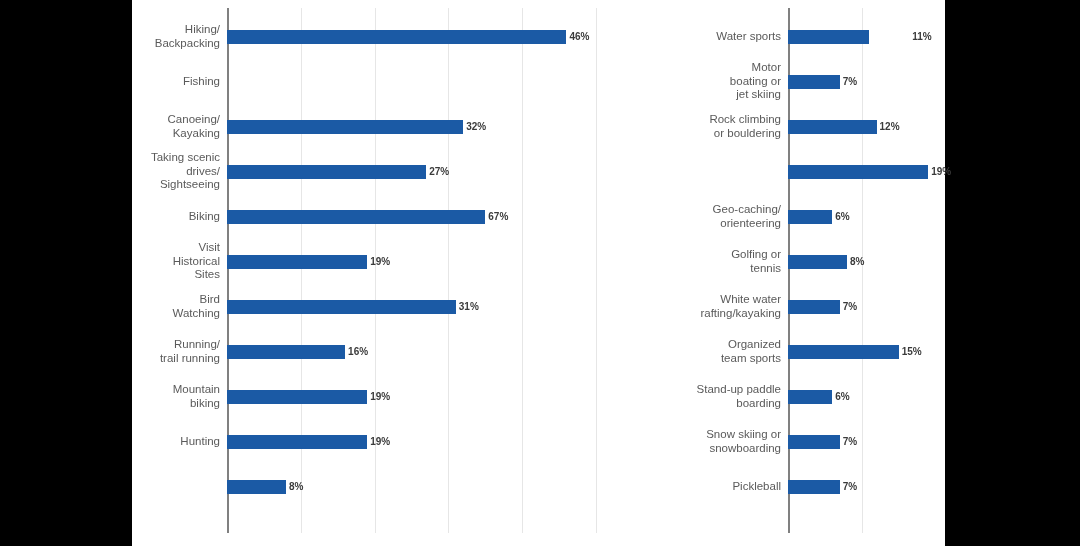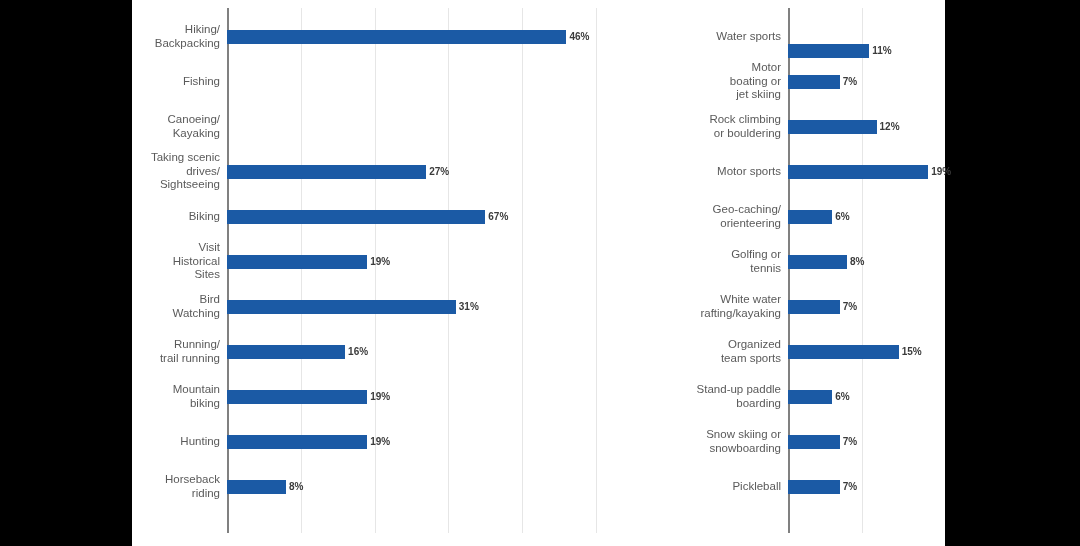--- a/index.html
+++ b/index.html
@@ -129,37 +129,39 @@
         <div class="cat" style="top: 231px;">Visit
 Historical
 Sites</div>
         <div class="cat" style="top: 276px;">Bird
 Watching</div>
         <div class="cat" style="top: 321px;">Running/
 trail running</div>
         <div class="cat" style="top: 366px;">Mountain
 biking</div>
         <div class="cat" style="top: 411px;">Hunting</div>
-        <div class="cat" style="top: 456px;">Horseback
-riding</div>
       </div>
     <div class="plot" id="plot-left">
       <div class="gridlines">
           <div class="gridline" style="left: 73.8px;"></div>
           <div class="gridline" style="left: 147.6px;"></div>
           <div class="gridline" style="left: 221.4px;"></div>
           <div class="gridline" style="left: 295.2px;"></div>
           <div class="gridline" style="left: 369px;"></div>
         </div>
       <div class="axis-line"></div>
       <div class="rows">
           <div class="row" style="top: 6px;">
             <div class="bar" style="width: 339.48px; background: rgb(27, 90, 165);"></div>
             <span class="bar-value">46%</span>
           </div>
+          <div class="row" style="top: 96px;">
+            <div class="bar" style="width: 236.16px; background: rgb(27, 90, 165);"></div>
+            <span class="bar-value">32%</span>
+          </div>
           <div class="row" style="top: 141px;">
             <div class="bar" style="width: 199.26px; background: rgb(27, 90, 165);"></div>
             <span class="bar-value">27%</span>
           </div>
           <div class="row" style="top: 186px;">
             <div class="bar" style="width: 258.3px; background: rgb(27, 90, 165);"></div>
             <span class="bar-value">67%</span>
           </div>
           <div class="row" style="top: 231px;">
             <div class="bar" style="width: 140.22px; background: rgb(27, 90, 165);"></div>
@@ -190,42 +192,41 @@
   </div>
 
   <div class="panel" id="panel-right">
     <div class="cat-labels" id="cats-right">
         <div class="cat" style="top: 6px;">Water sports</div>
         <div class="cat" style="top: 51px;">Motor
 boating or
 jet skiing</div>
         <div class="cat" style="top: 96px;">Rock climbing
 or bouldering</div>
-        <div class="cat" style="top: 141px;">Motor sports</div>
         <div class="cat" style="top: 186px;">Geo-caching/
 orienteering</div>
         <div class="cat" style="top: 231px;">Golfing or
 tennis</div>
         <div class="cat" style="top: 276px;">White water
 rafting/kayaking</div>
         <div class="cat" style="top: 321px;">Organized
 team sports</div>
         <div class="cat" style="top: 366px;">Stand-up paddle
 boarding</div>
         <div class="cat" style="top: 411px;">Snow skiing or
 snowboarding</div>
         <div class="cat" style="top: 456px;">Pickleball</div>
       </div>
     <div class="plot" id="plot-right">
       <div class="gridlines">
           <div class="gridline" style="left: 73.8px;"></div>
         </div>
       <div class="axis-line"></div>
       <div class="rows">
-          <div class="row" style="top: 20px;">
+          <div class="row" style="top: 6px; gap: 40px;">
             <div class="bar" style="width: 81.18px; background: rgb(27, 90, 165);"></div>
             <span class="bar-value">11%</span>
           </div>
           <div class="row" style="top: 51px;">
             <div class="bar" style="width: 51.66px; background: rgb(27, 90, 165);"></div>
             <span class="bar-value">7%</span>
           </div>
           <div class="row" style="top: 96px; align-items: center;">
             <div class="bar" style="width: 88.56px; background: rgb(27, 90, 165);"></div>
             <span class="bar-value">12%</span>

